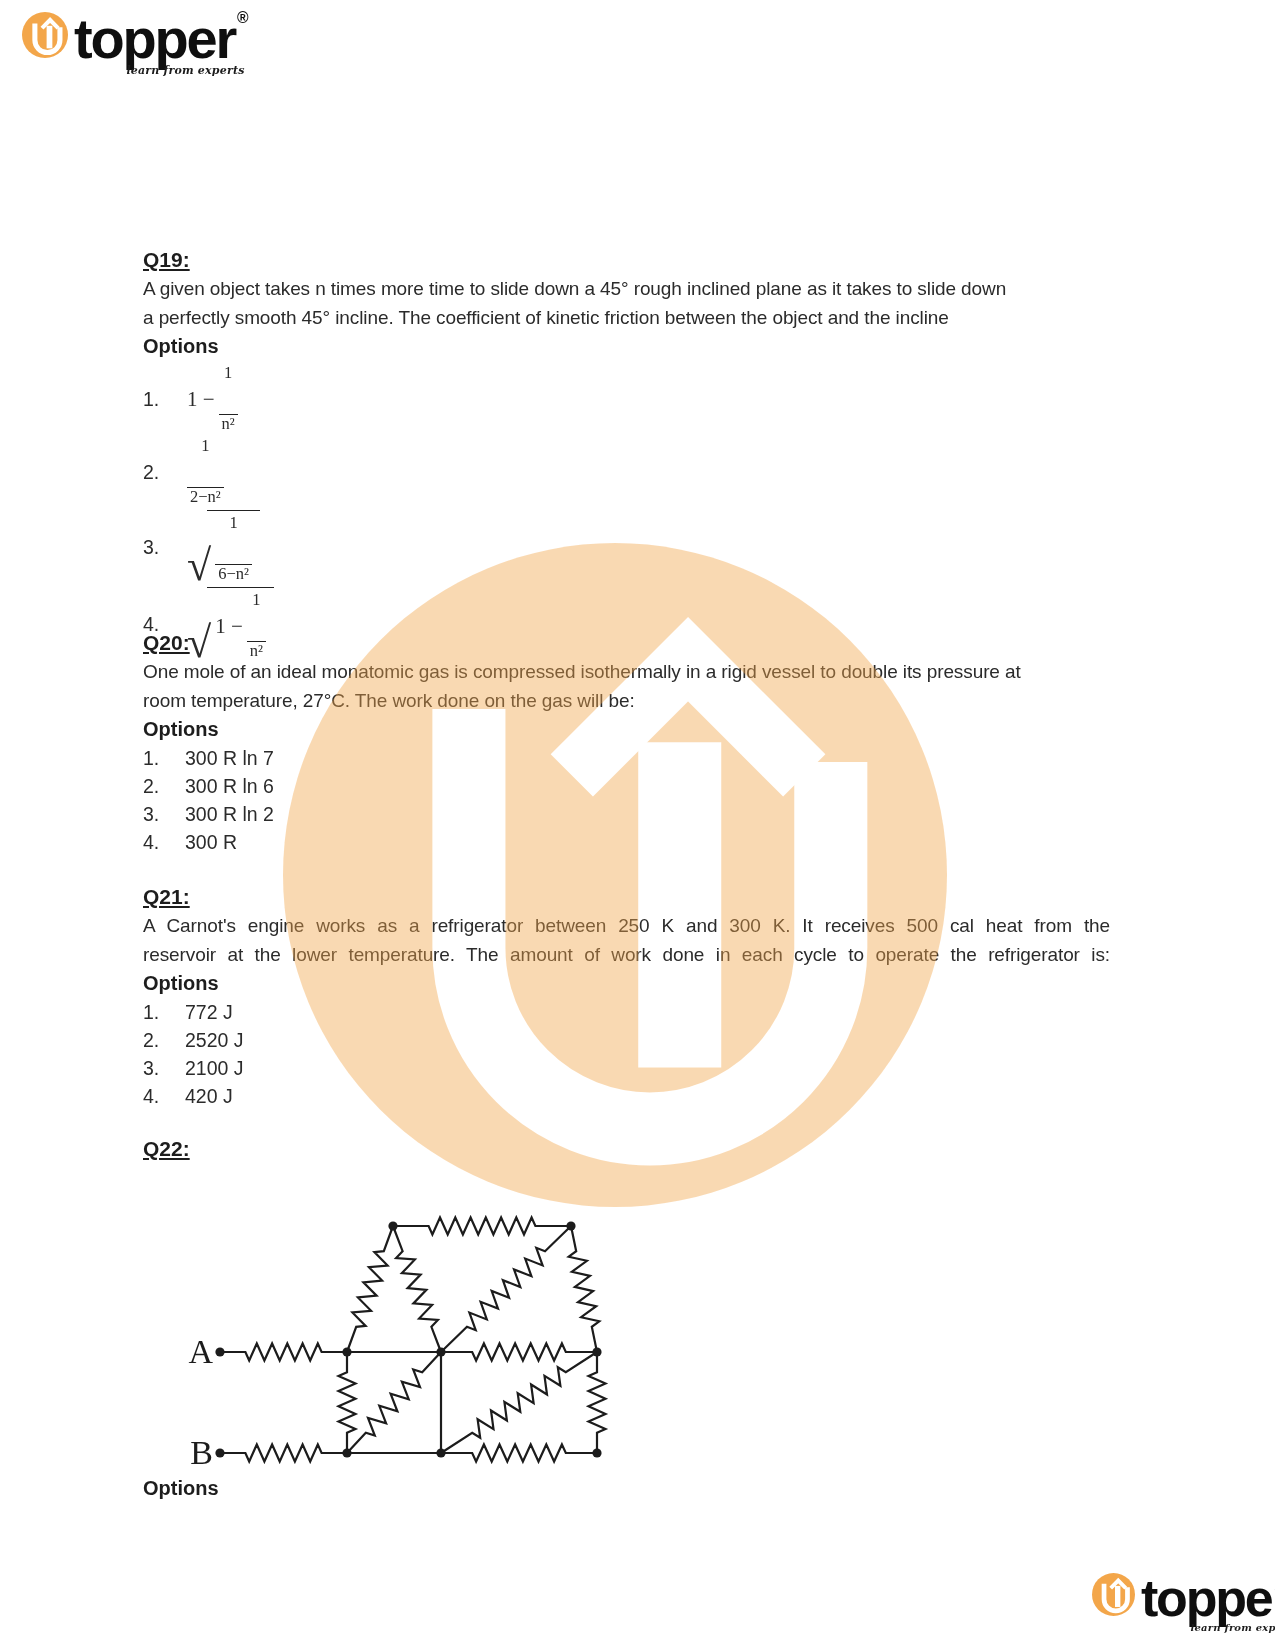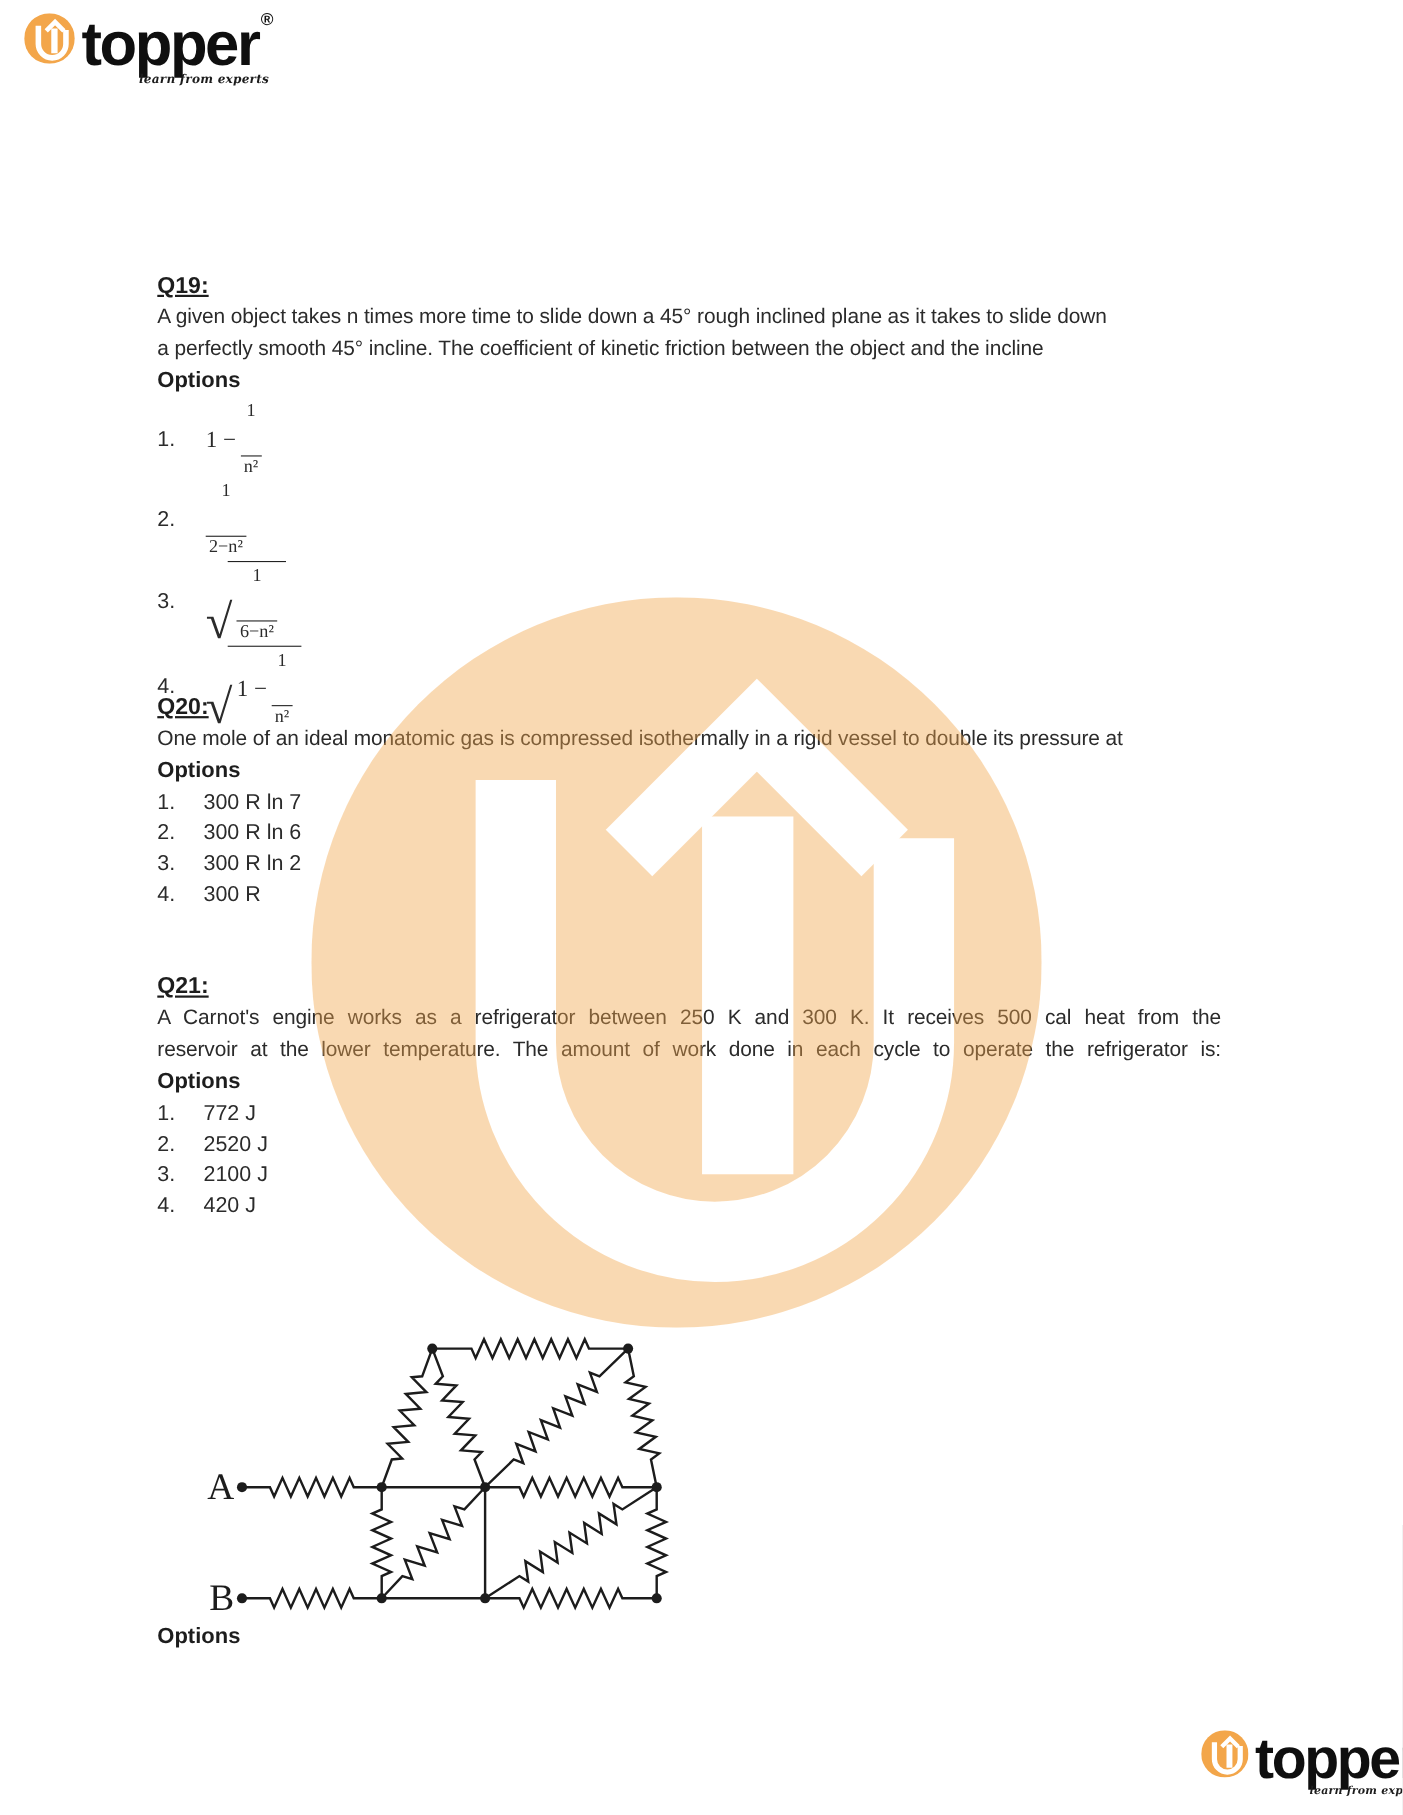--- a/index.html
+++ b/index.html
@@ -139,20 +139,21 @@
                   <span class="den">n²</span>
                 </span>
               </span>
             </span>
           </span>
         </div>
       </div>
       <div class="qblock" style="top: 628px;">
         <div class="q-heading">Q20:</div>
         <div class="q-line">One mole of an ideal monatomic gas is compressed isothermally in a rigid vessel to double its pressure at</div>
+        <div class="q-line">room temperature, 27°C. The work done on the gas will be:</div>
         <div class="options-label">Options</div>
         <div class="opt-row">
           <span class="opt-num">1.</span>
           <span>300 R ln 7</span>
         </div>
         <div class="opt-row">
           <span class="opt-num">2.</span>
           <span>300 R ln 6</span>
         </div>
         <div class="opt-row">
@@ -180,20 +181,21 @@
         <div class="opt-row">
           <span class="opt-num">3.</span>
           <span>2100 J</span>
         </div>
         <div class="opt-row">
           <span class="opt-num">4.</span>
           <span>420 J</span>
         </div>
       </div>
       <div class="qblock" style="top: 1134px;">
+        <div class="q-heading">Q22:</div>
       </div>
     </div>
 
   <svg id="circuit" width="470" height="300" viewBox="170 1190 470 300">
       <line x1="347" y1="1352" x2="441" y2="1352" stroke="#1c1c1c" stroke-width="2.2"></line>
       <line x1="347" y1="1453" x2="441" y2="1453" stroke="#1c1c1c" stroke-width="2.2"></line>
       <line x1="441" y1="1352" x2="441" y2="1453" stroke="#1c1c1c" stroke-width="2.2"></line>
       <path d="M 393.0 1226.0 L 428.6 1226.0 L 432.4 1234.5 L 440.0 1217.5 L 447.7 1234.5 L 455.3 1217.5 L 462.9 1234.5 L 470.6 1217.5 L 478.2 1234.5 L 485.8 1217.5 L 493.4 1234.5 L 501.1 1217.5 L 508.7 1234.5 L 516.3 1217.5 L 524.0 1234.5 L 531.6 1217.5 L 535.4 1226.0 L 571.0 1226.0" fill="none" stroke="#1c1c1c" stroke-width="2.2" stroke-linejoin="miter"></path>
       <path d="M 393.0 1226.0 L 383.8 1251.2 L 374.4 1252.1 L 387.6 1265.5 L 368.9 1267.2 L 382.1 1280.6 L 363.4 1282.3 L 376.6 1295.7 L 357.9 1297.4 L 371.1 1310.8 L 352.4 1312.5 L 365.6 1325.9 L 356.2 1326.8 L 347.0 1352.0" fill="none" stroke="#1c1c1c" stroke-width="2.2" stroke-linejoin="miter"></path>
       <path d="M 393.0 1226.0 L 402.6 1251.2 L 396.1 1258.0 L 414.9 1259.5 L 401.9 1273.1 L 420.6 1274.6 L 407.6 1288.2 L 426.4 1289.8 L 413.4 1303.4 L 432.1 1304.9 L 419.1 1318.5 L 437.9 1320.0 L 431.4 1326.8 L 441.0 1352.0" fill="none" stroke="#1c1c1c" stroke-width="2.2" stroke-linejoin="miter"></path>

